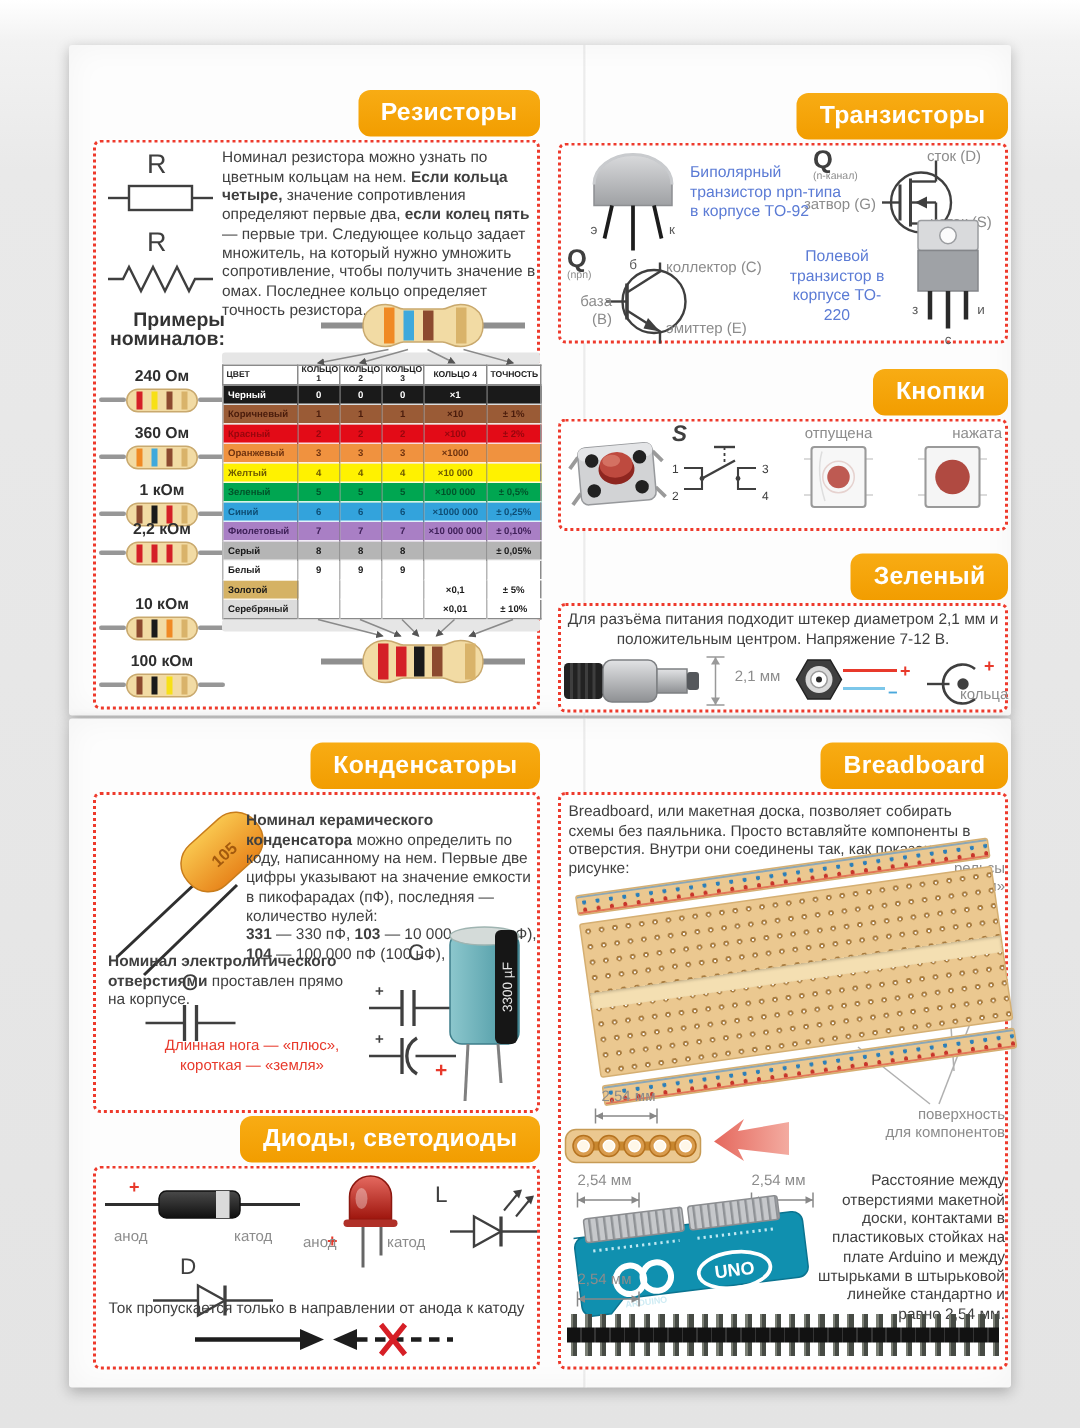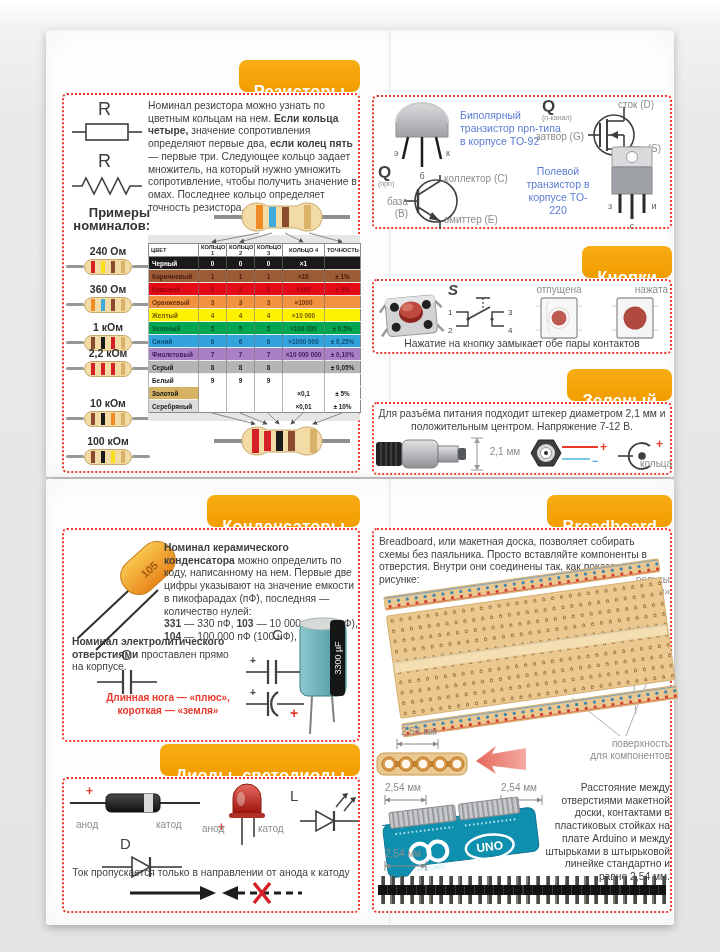--- a/index.html
+++ b/index.html
@@ -7,30 +7,30 @@
   body{font-family:"Liberation Sans",sans-serif;background:#e9e9e9}
   .stage{position:relative;width:720px;height:952px;overflow:hidden;
     background:linear-gradient(180deg,#ffffff 0%,#f2f2f2 3%,#e9e9e9 12%,#e4e4e4 100%)}
   .sheet{position:absolute;left:46px;width:628px;background:#fdfdfd;border-radius:2px;
     box-shadow:0 3px 9px rgba(0,0,0,.25), inset 0 0 22px rgba(0,0,0,.04)}
   .sheet.top{top:30px;height:447px}
   .sheet.bottom{top:479px;height:446px}
   .fold{position:absolute;left:389px;width:2px;background:linear-gradient(90deg,rgba(0,0,0,.10),rgba(255,255,255,.5))}
   .fold.f1{top:30px;height:447px}.fold.f2{top:479px;height:446px}
   .sec{position:absolute}
-  .tab{position:absolute;top:-33px;right:0;height:31px;line-height:31px;padding:16px 15px;
+  .tab{position:absolute;top:-33px;right:0;height:31px;line-height:31px;padding:0 15px;
     background:linear-gradient(#F8AC14,#F29D00);color:#fff;font-weight:bold;font-size:16.5px;
     border-radius:8px;white-space:nowrap;letter-spacing:.2px}
   .panel{position:absolute;inset:0;border:2px dotted #EE3A2C;border-radius:5px;background:#fff}
   .panel>*{position:absolute}
   .body{font-size:10.3px;line-height:12.7px;color:#3f3f3f}
   .cap{font-size:10.3px;line-height:12.7px;color:#3f3f3f;text-align:center}
   .graylab{font-size:10px;line-height:11.5px;color:#8c8c8c}
   .bluetxt{font-size:10.5px;line-height:13px;color:#5B7BD5}
-  .redbold{font-size:10px;line-height:12.5px;color:#E8392B;font-weight:bold;text-align:center}
+  .redbold{font-size:10px;line-height:12.5px;color:#E8392B;font-weight:normal;text-align:center}
   .qletter{font-size:17px;font-weight:bold;color:#3f3f3f;line-height:15px}
   .qsub{font-size:7px;color:#8c8c8c}
   .pre{white-space:pre-line}
   .exhead{font-size:13px;font-weight:bold;color:#333;text-align:right;white-space:pre-line;line-height:12.5px}
   .rex{position:absolute;width:84px;text-align:center}
   .rex-label{font-weight:bold;font-size:10.5px;color:#2e2e2e}
   .rex-fig{display:flex;align-items:center;height:17px;margin-top:1px}
   .lead{flex:1;height:3px;background:#979797;border-radius:2px}
   .bulb{width:48px;height:16px;background:#F2DBA4;border:1px solid #C9A96E;border-radius:8px;
     display:flex;justify-content:space-between;align-items:center;padding:0 6px}
@@ -364,20 +364,21 @@
           <line x1="176" y1="318" x2="203" y2="329" marker-end="url(#arr)"></line>
           <line x1="204" y1="318" x2="215" y2="329" marker-end="url(#arr)"></line>
           <line x1="239" y1="318" x2="227" y2="329" marker-end="url(#arr)"></line>
           <line x1="278" y1="318" x2="249" y2="329" marker-end="url(#arr)"></line>
         </g>
       </svg>
     </div>
   </div>
 
   <div class="sec" style="left:372px;top:95px;width:300px;height:134px">
+    <div class="tab">Транзисторы</div>
     <div class="panel">
       <svg style="left:16px;top:4px" width="64" height="80">
         <path d="M6,36 v-14 a26,20 0 0 1 52,0 v14 z" fill="url(#gmetal)" stroke="#8d8f92"></path>
         <path d="M6,22 a26,20 0 0 1 52,0" fill="none" stroke="#c9cbce" stroke-width="2"></path>
         <line x1="18" y1="36" x2="13" y2="58" stroke="#1c1c1c" stroke-width="2.5"></line>
         <line x1="32" y1="36" x2="32" y2="66" stroke="#1c1c1c" stroke-width="2.5"></line>
         <line x1="46" y1="36" x2="51" y2="58" stroke="#1c1c1c" stroke-width="2.5"></line>
         <text x="6" y="55" class="pl" text-anchor="middle">э</text>
         <text x="32" y="78" class="pl" text-anchor="middle">б</text>
         <text x="58" y="55" class="pl" text-anchor="middle">к</text>
@@ -473,21 +474,20 @@
         <circle cx="23" cy="24" r="10.5" fill="none" stroke="#e6d2cf"></circle>
         <circle cx="23" cy="24" r="7.5" fill="#BE5A52"></circle>
       </svg>
       <div class="graylab" style="left:228px;top:3px;width:66px;text-align:right">нажата</div>
       <svg style="left:238px;top:13px" width="46" height="46">
         <line x1="0" y1="12" x2="46" y2="12" stroke="#cfcfcf"></line>
           <line x1="0" y1="36" x2="46" y2="36" stroke="#cfcfcf"></line>
         <rect x="5" y="4" width="36" height="40" rx="2" fill="#f5f5f5" stroke="#9a9a9a" stroke-width="1.4"></rect>
         <circle cx="23" cy="24" r="11.5" fill="#B04A41"></circle>
       </svg>
-      <div class="cap" style="left:2px;top:57px;width:292px">Нажатие на кнопку замыкает обе пары контактов</div>
     </div>
   </div>
 
   <div class="sec" style="left:372px;top:402px;width:300px;height:73px">
     <div class="tab">Зеленый</div>
     <div class="panel">
       <div class="cap" style="left:4px;top:4px;width:288px">Для разъёма питания подходит штекер диаметром 2,1 мм и положительным центром. Напряжение 7-12 В.</div>
       <svg style="left:2px;top:31px" width="94" height="38">
         <rect x="0" y="7" width="26" height="24" rx="3" fill="#222"></rect>
         <path d="M5,7 v24 M10,7 v24 M15,7 v24 M20,7 v24" stroke="#3e3e3e" stroke-width="2"></path>

